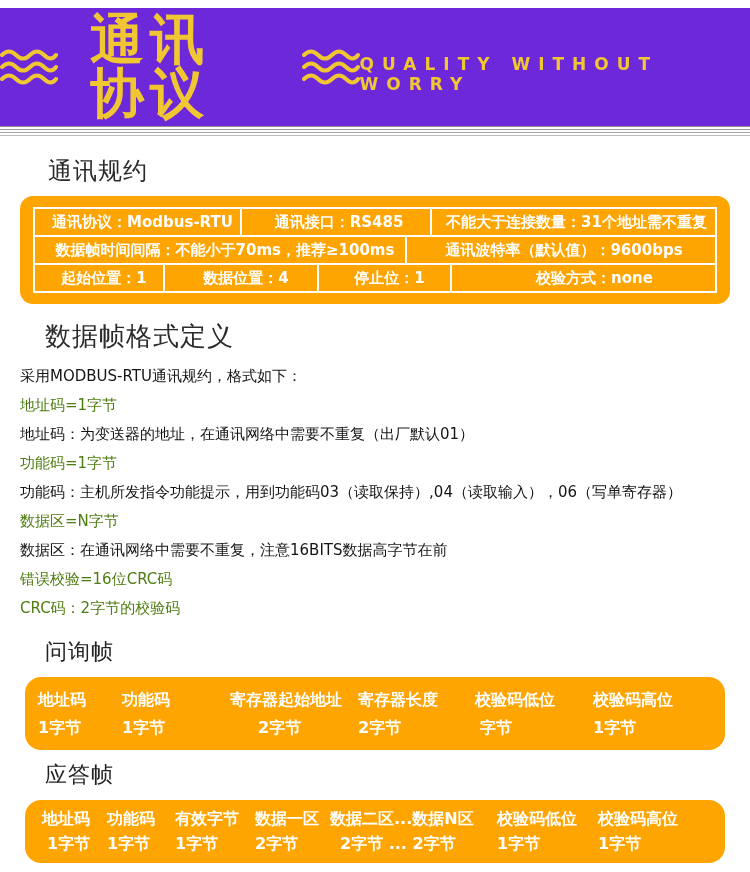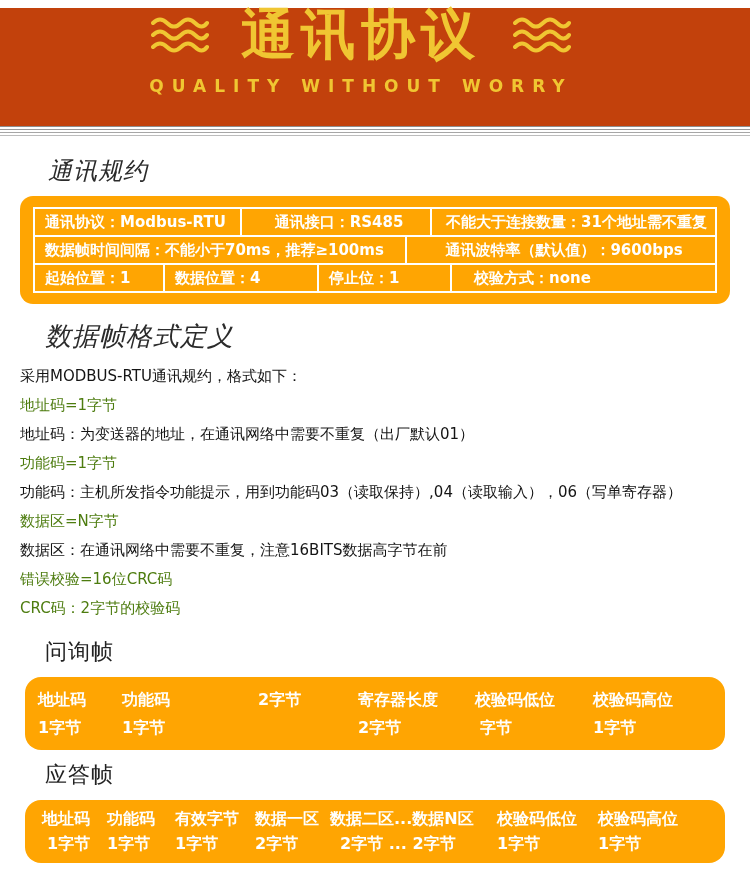--- a/index.html
+++ b/index.html
@@ -1,45 +1,45 @@
 <!DOCTYPE html>
 <html><head>
 <meta charset="utf-8">
 <style>
   * { box-sizing: border-box; margin: 0; padding: 0; }
   html,body { width:750px; background:#ffffff; font-family:"DejaVu Sans", sans-serif; }
   .page { width:750px; height:872px; display:flex; flex-direction:column; overflow:hidden; background:#fff; }
 
   
-  .banner { margin-top:8px; height:137px; background:#c2410c; display:flex; flex-direction:column;
-            align-items:center; padding-right:28px; }
+  .banner { margin-top:8px; height:137px; background:#6d28d9; display:flex; flex-direction:row;
+            align-items:center; justify-content:center; padding-right:28px; }
   .title-row { display:flex; align-items:center; gap:32px; }
   .banner h1 { color:#f0c632; font-size:54px; font-weight:800; letter-spacing:6px; line-height:1; }
   .waves svg { display:block; }
   .subtitle { margin-top:14px; color:#f0c632; font-size:17px; font-weight:700; letter-spacing:8px; }
 
   
   .stripes { height:13px; width:750px;
     background:linear-gradient(to bottom,
       #8e8e8e 0 1px, #fff 1px 3px, #999 3px 4px, #fff 4px 6px,
       #a6a6a6 6px 7px, #fff 7px 9px, #bcbcbc 9px 10px, #fff 10px 11px,
       #cfcfcf 11px 12px, #fff 12px 13px); }
 
   
-  h2.sec { margin:18px 0 9px 48px; font-size:24px; font-weight:500; color:#2b2b2b; letter-spacing:1px;font-style:italic; }
+  h2.sec { margin:18px 0 9px 48px; font-size:24px; font-weight:500; color:#2b2b2b; letter-spacing:1px; }
   h2.big { margin:15px 0 8px 45px; font-size:26px; }
   h3.sub { margin:10px 0 6px 45px; font-size:22px; font-weight:500; color:#222; letter-spacing:1px; }
 
   
   .spec-box { margin:0 20px; background:#ffa502; border-radius:13px; padding:11px 13px; }
   .spec-table { border:2px solid #fff; }
   .s-row { display:flex; border-bottom:2px solid #fff; }
   .s-row:last-child { border-bottom:none; }
   .s-cell { height:26px; line-height:26px; color:#fff; font-size:15px; font-weight:600;
-            padding-left:10px; border-right:2px solid #fff; white-space:nowrap; overflow:hidden; }
+            padding-left:10px; border-right:2px solid #fff; white-space:nowrap; overflow:hidden;text-align:center; }
   .s-cell:last-child { border-right:none; flex:1; }
   .s-cell.c { text-align:center; padding-left:6px; }
   .r1 .s-cell:nth-child(1){ width:207px; } .r1 .s-cell:nth-child(2){ width:190px; }
   .r2 .s-cell:nth-child(1){ width:372px; }
   .r3 .s-cell:nth-child(1){ width:130px; } .r3 .s-cell:nth-child(2){ width:154px; }
   .r3 .s-cell:nth-child(3){ width:133px; } .r3 .s-cell:nth-child(4){ padding-left:22px; }
 
   
   .body-text { padding:4px 18px 0 20px; }
   .body-text p { font-size:15px; line-height:20px; margin-bottom:9px; color:#141414; white-space:nowrap; }
@@ -134,20 +134,21 @@
   <div class="frame qf">
     <div class="col">
       <div class="hd">地址码</div>
       <div class="vl">1字节</div>
     </div>
     <div class="col">
       <div class="hd">功能码</div>
       <div class="vl">1字节</div>
     </div>
     <div class="col">
+      <div class="hd">寄存器起始地址</div>
       <div class="vl">2字节</div>
     </div>
     <div class="col">
       <div class="hd">寄存器长度</div>
       <div class="vl">2字节</div>
     </div>
     <div class="col">
       <div class="hd">校验码低位</div>
       <div class="vl">字节</div>
     </div>

